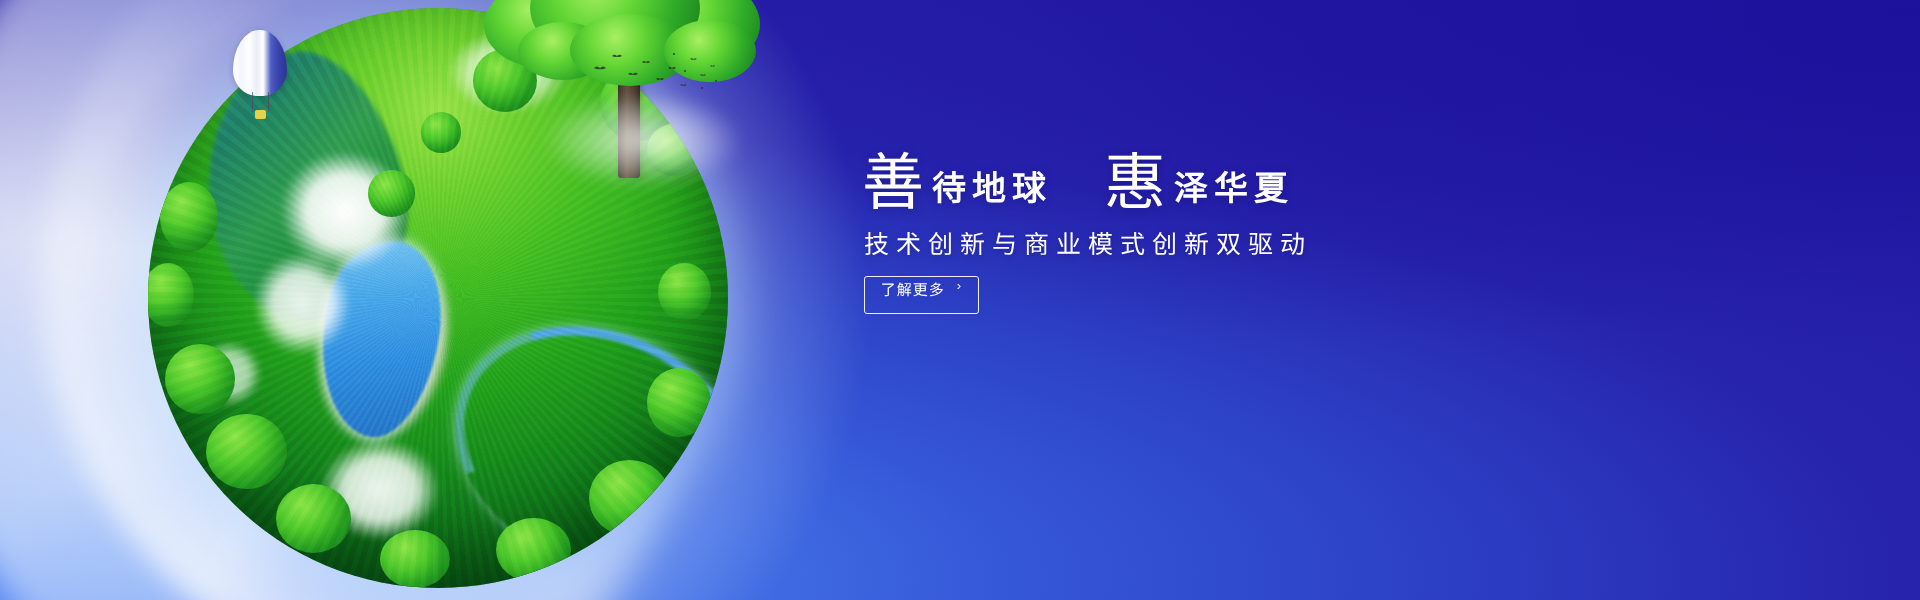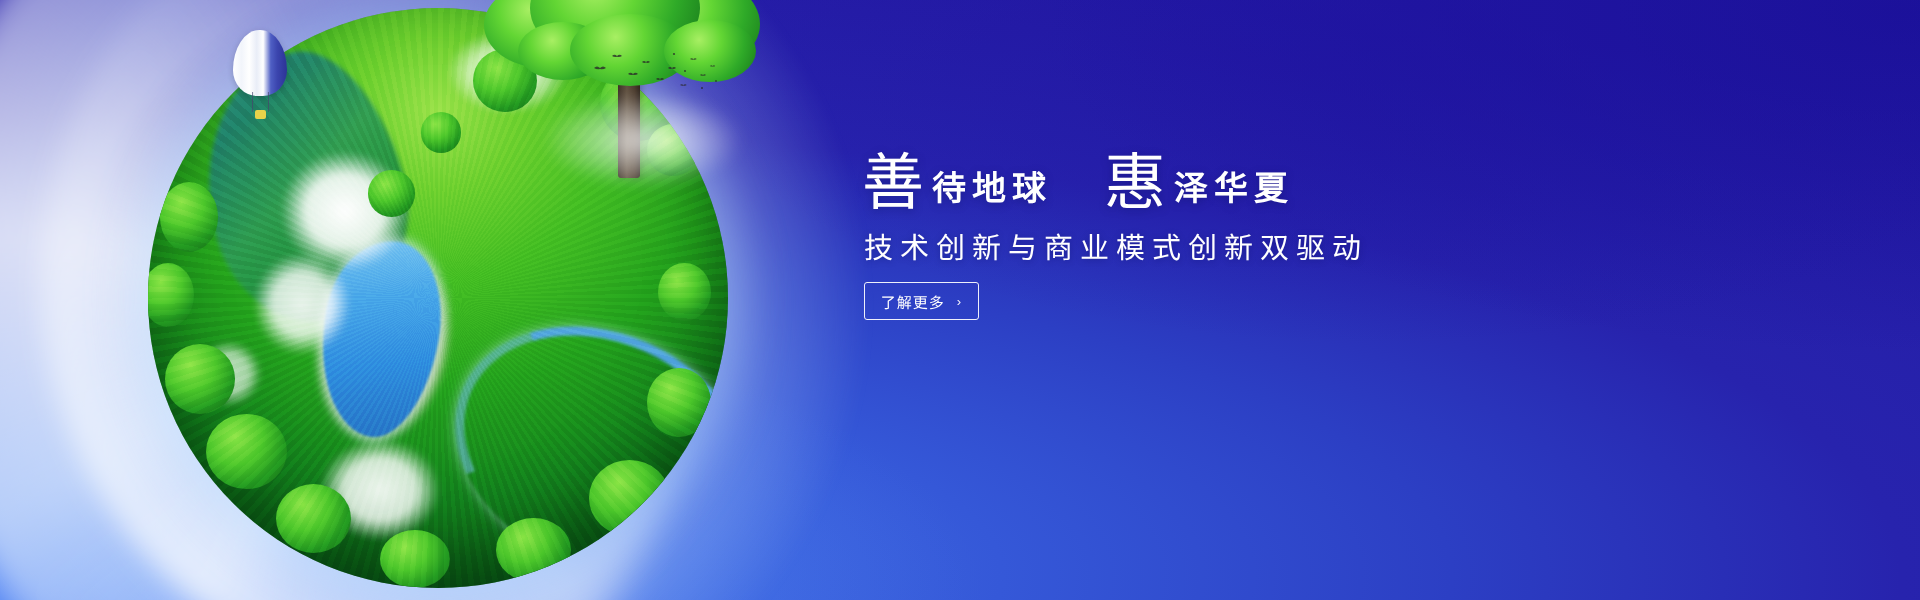--- a/index.html
+++ b/index.html
@@ -251,37 +251,36 @@
     line-height:1;
     letter-spacing:6px;
     padding-left:8px;
     position:relative;
     top:-4px;
     text-shadow:0 2px 8px rgba(10,14,80,.35);
   }
   .hl-gap{width:52px;}
 
   .subtitle{
-    font-size:29px;
+    font-size:25px;
     letter-spacing:7px;
     font-weight:400;
     color:#ffffff;
     margin:4px 0 16px 2px;
     text-shadow:0 1px 6px rgba(10,14,80,.35);
   }
   .desc{
     font-size:17px;
     letter-spacing:.4px;
     color:#eef3ff;
     margin:0 0 24px 2px;
     text-shadow:0 1px 5px rgba(10,14,80,.35);
   }
   .cta{
     display:inline-flex;
-    align-items:center;
     justify-content:center;
     gap:12px;
     width:115px;
     height:38px;
     border:1px solid rgba(255,255,255,.92);
     border-radius:3px;
     background:transparent;
     color:#ffffff;
     font-size:15px;
     letter-spacing:1px;

